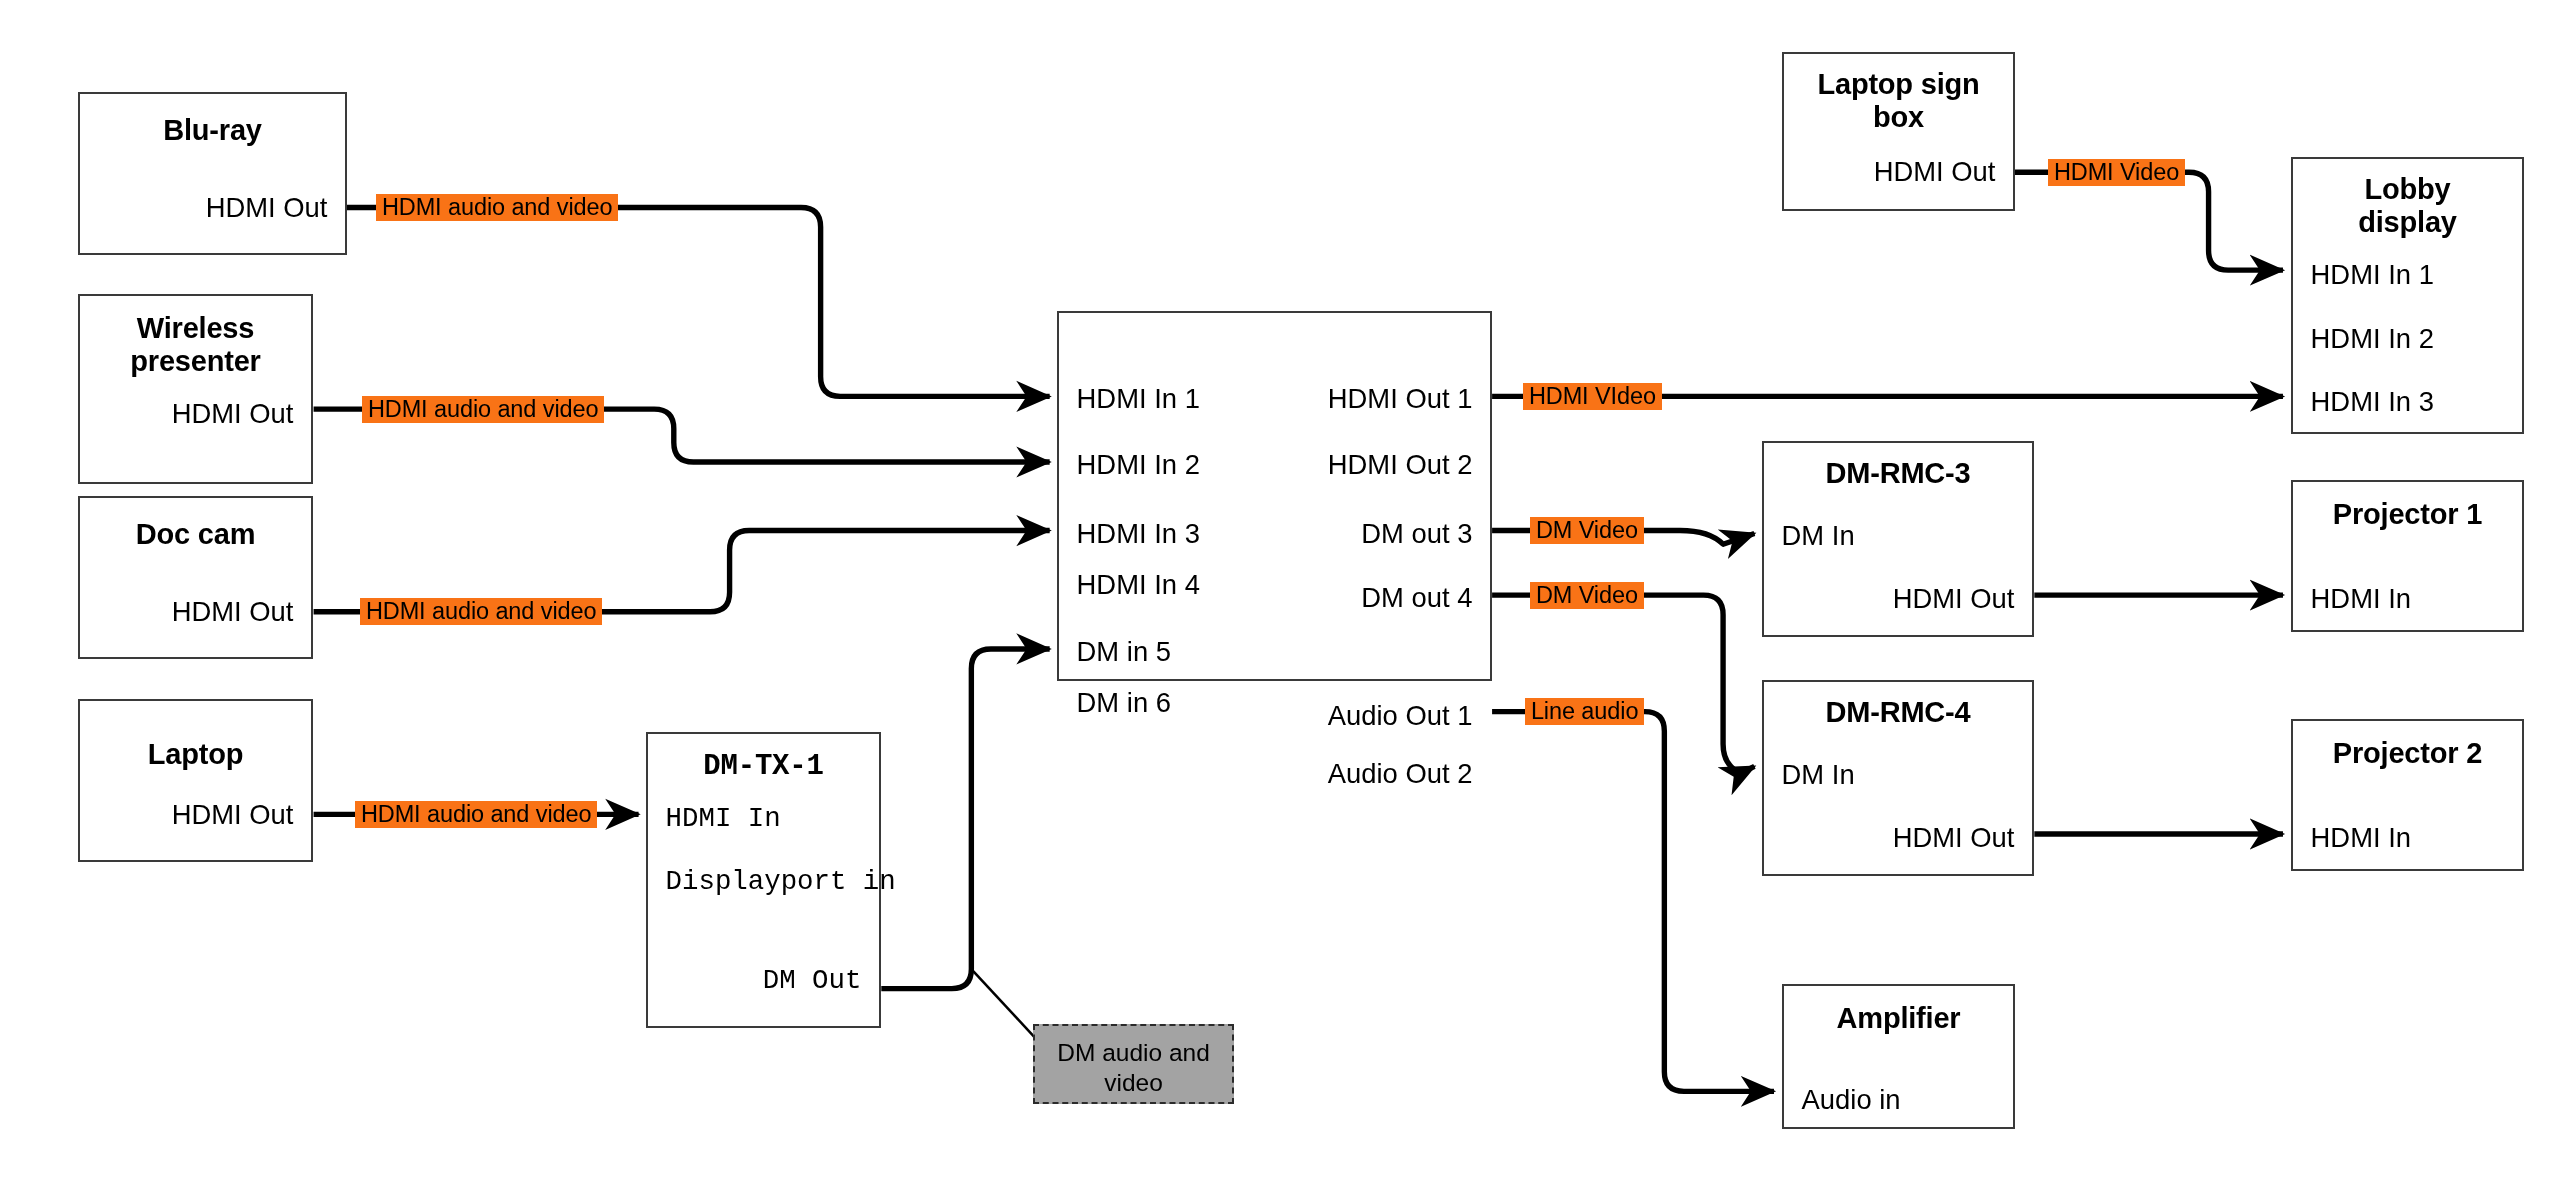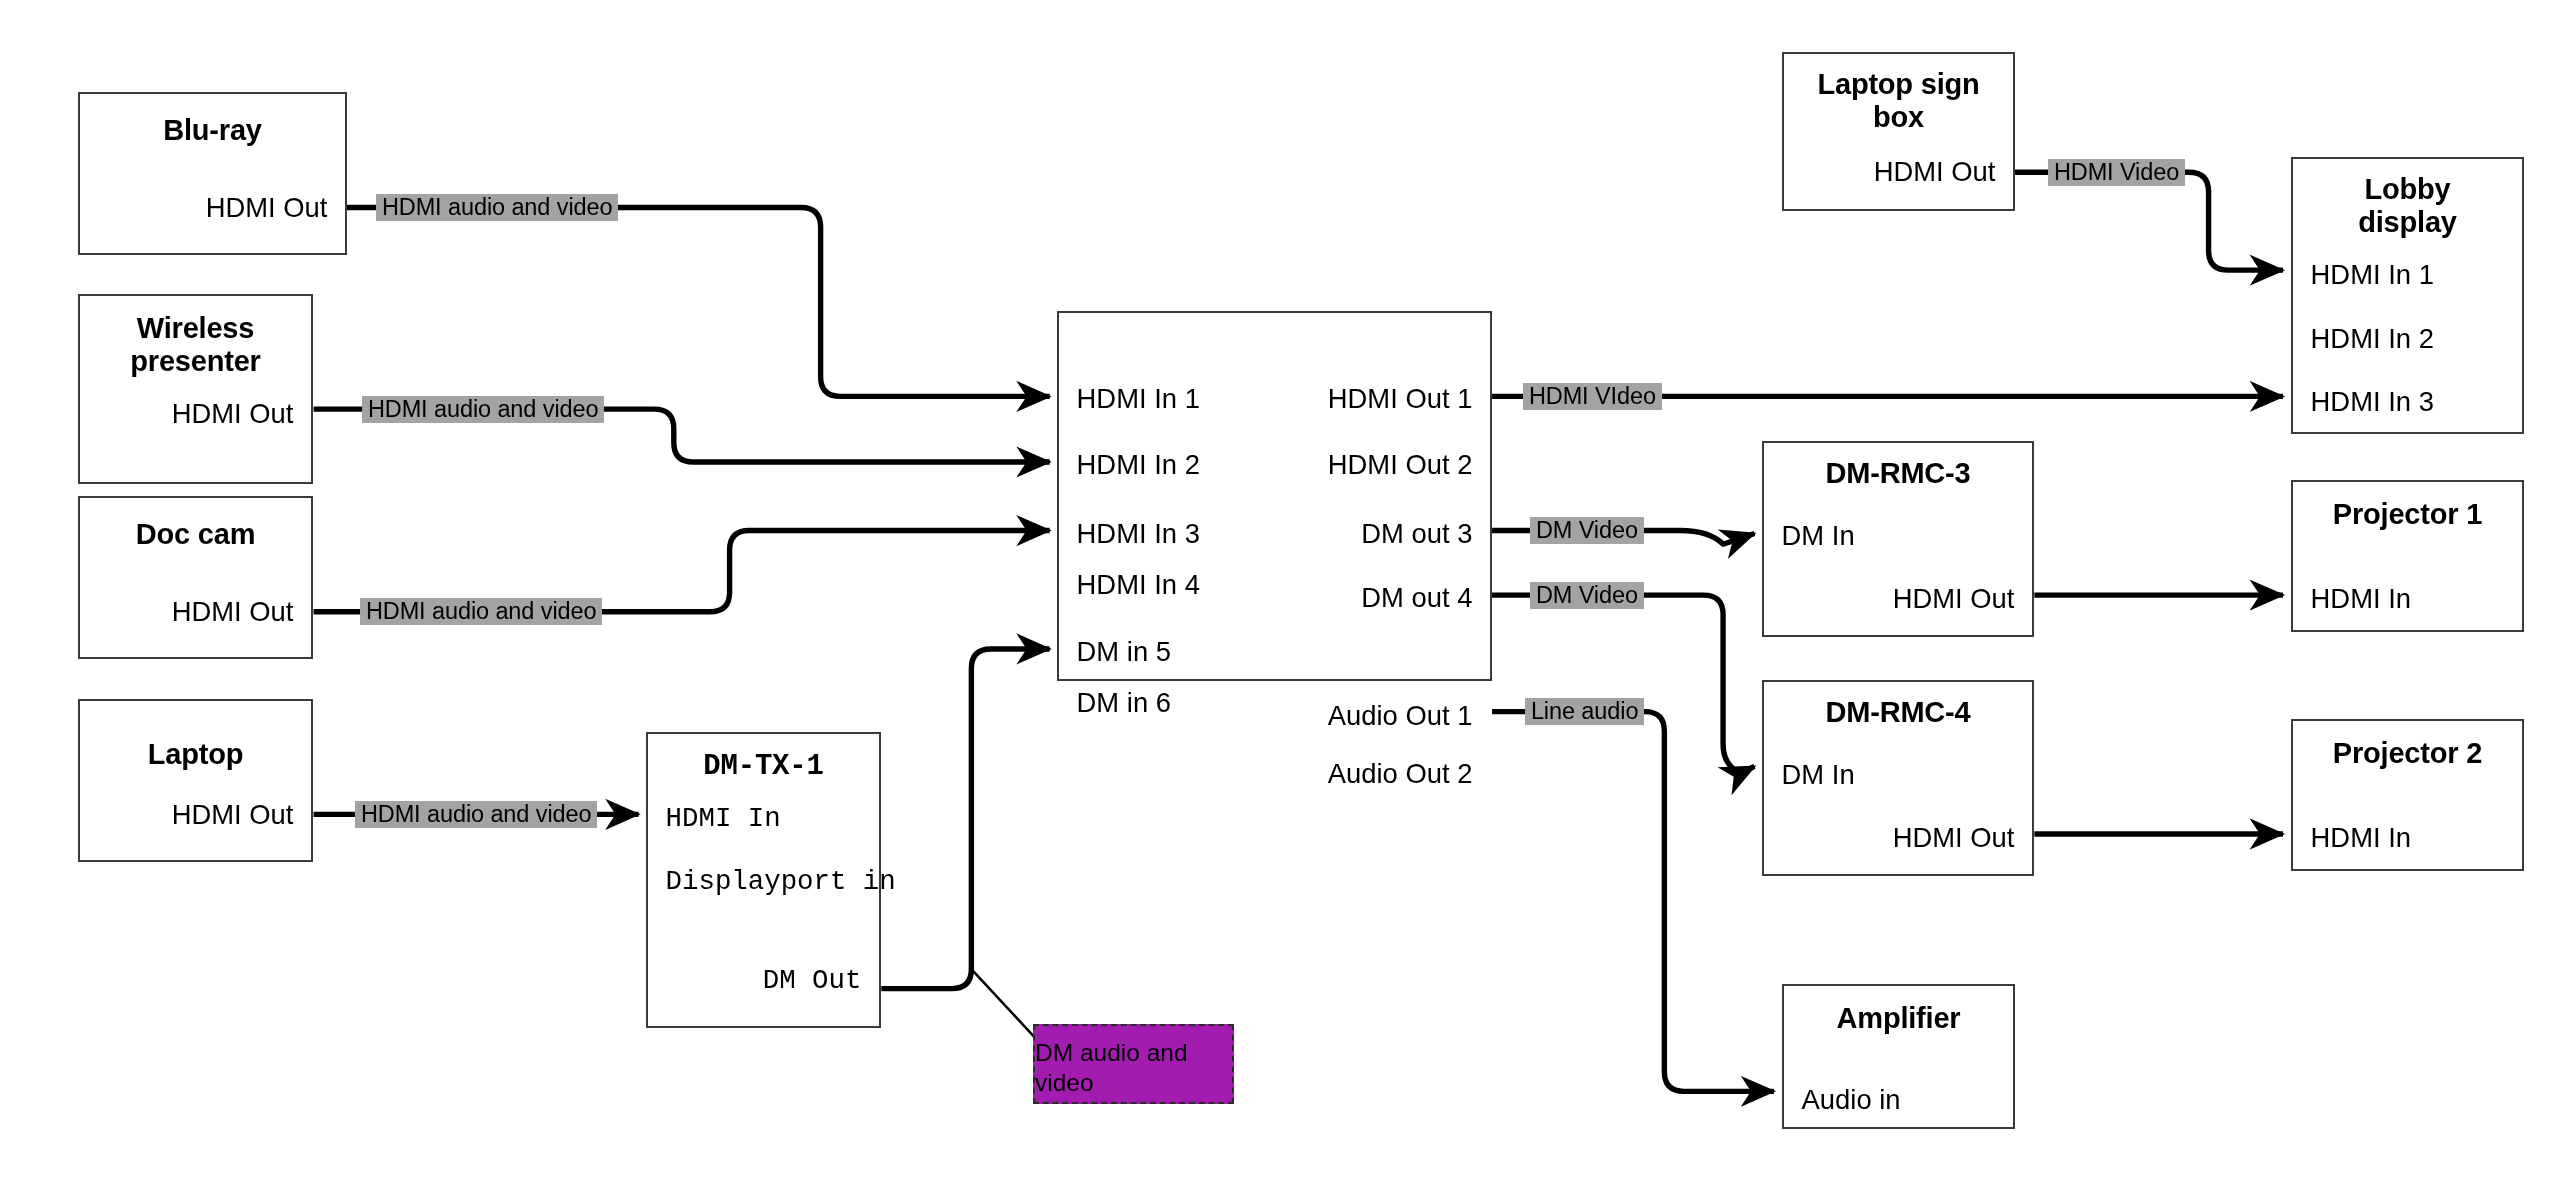--- a/index.html
+++ b/index.html
@@ -44,32 +44,33 @@
     position: absolute;
     font-size: 27.4px;
     white-space: nowrap;
     letter-spacing: 0px;
   }
   .port.left  { left: 17.6px;  text-align: left; }
   .port.right { right: 17.6px; text-align: right; }
   .wire-label {
     position: absolute;
     font-size: 23.5px;
-    background: #a3a3a3;
+    background: #f97316;
     white-space: nowrap;
     padding: 0 5.9px;
     z-index: 3;
     letter-spacing: -0.1px;
   }
   .callout {
     position: absolute;
     box-sizing: border-box;
     border: 2px dashed #2b2b2b;
-    background: #a21caf;
+    background: #a3a3a3;
     font-size: 24.5px;
+    text-align: center;
     line-height: 1.22;
     padding-top: 11.7px;
     z-index: 3;
   }
 </style>
 </head>
 <body>
 
 <div id="canvas">
 

